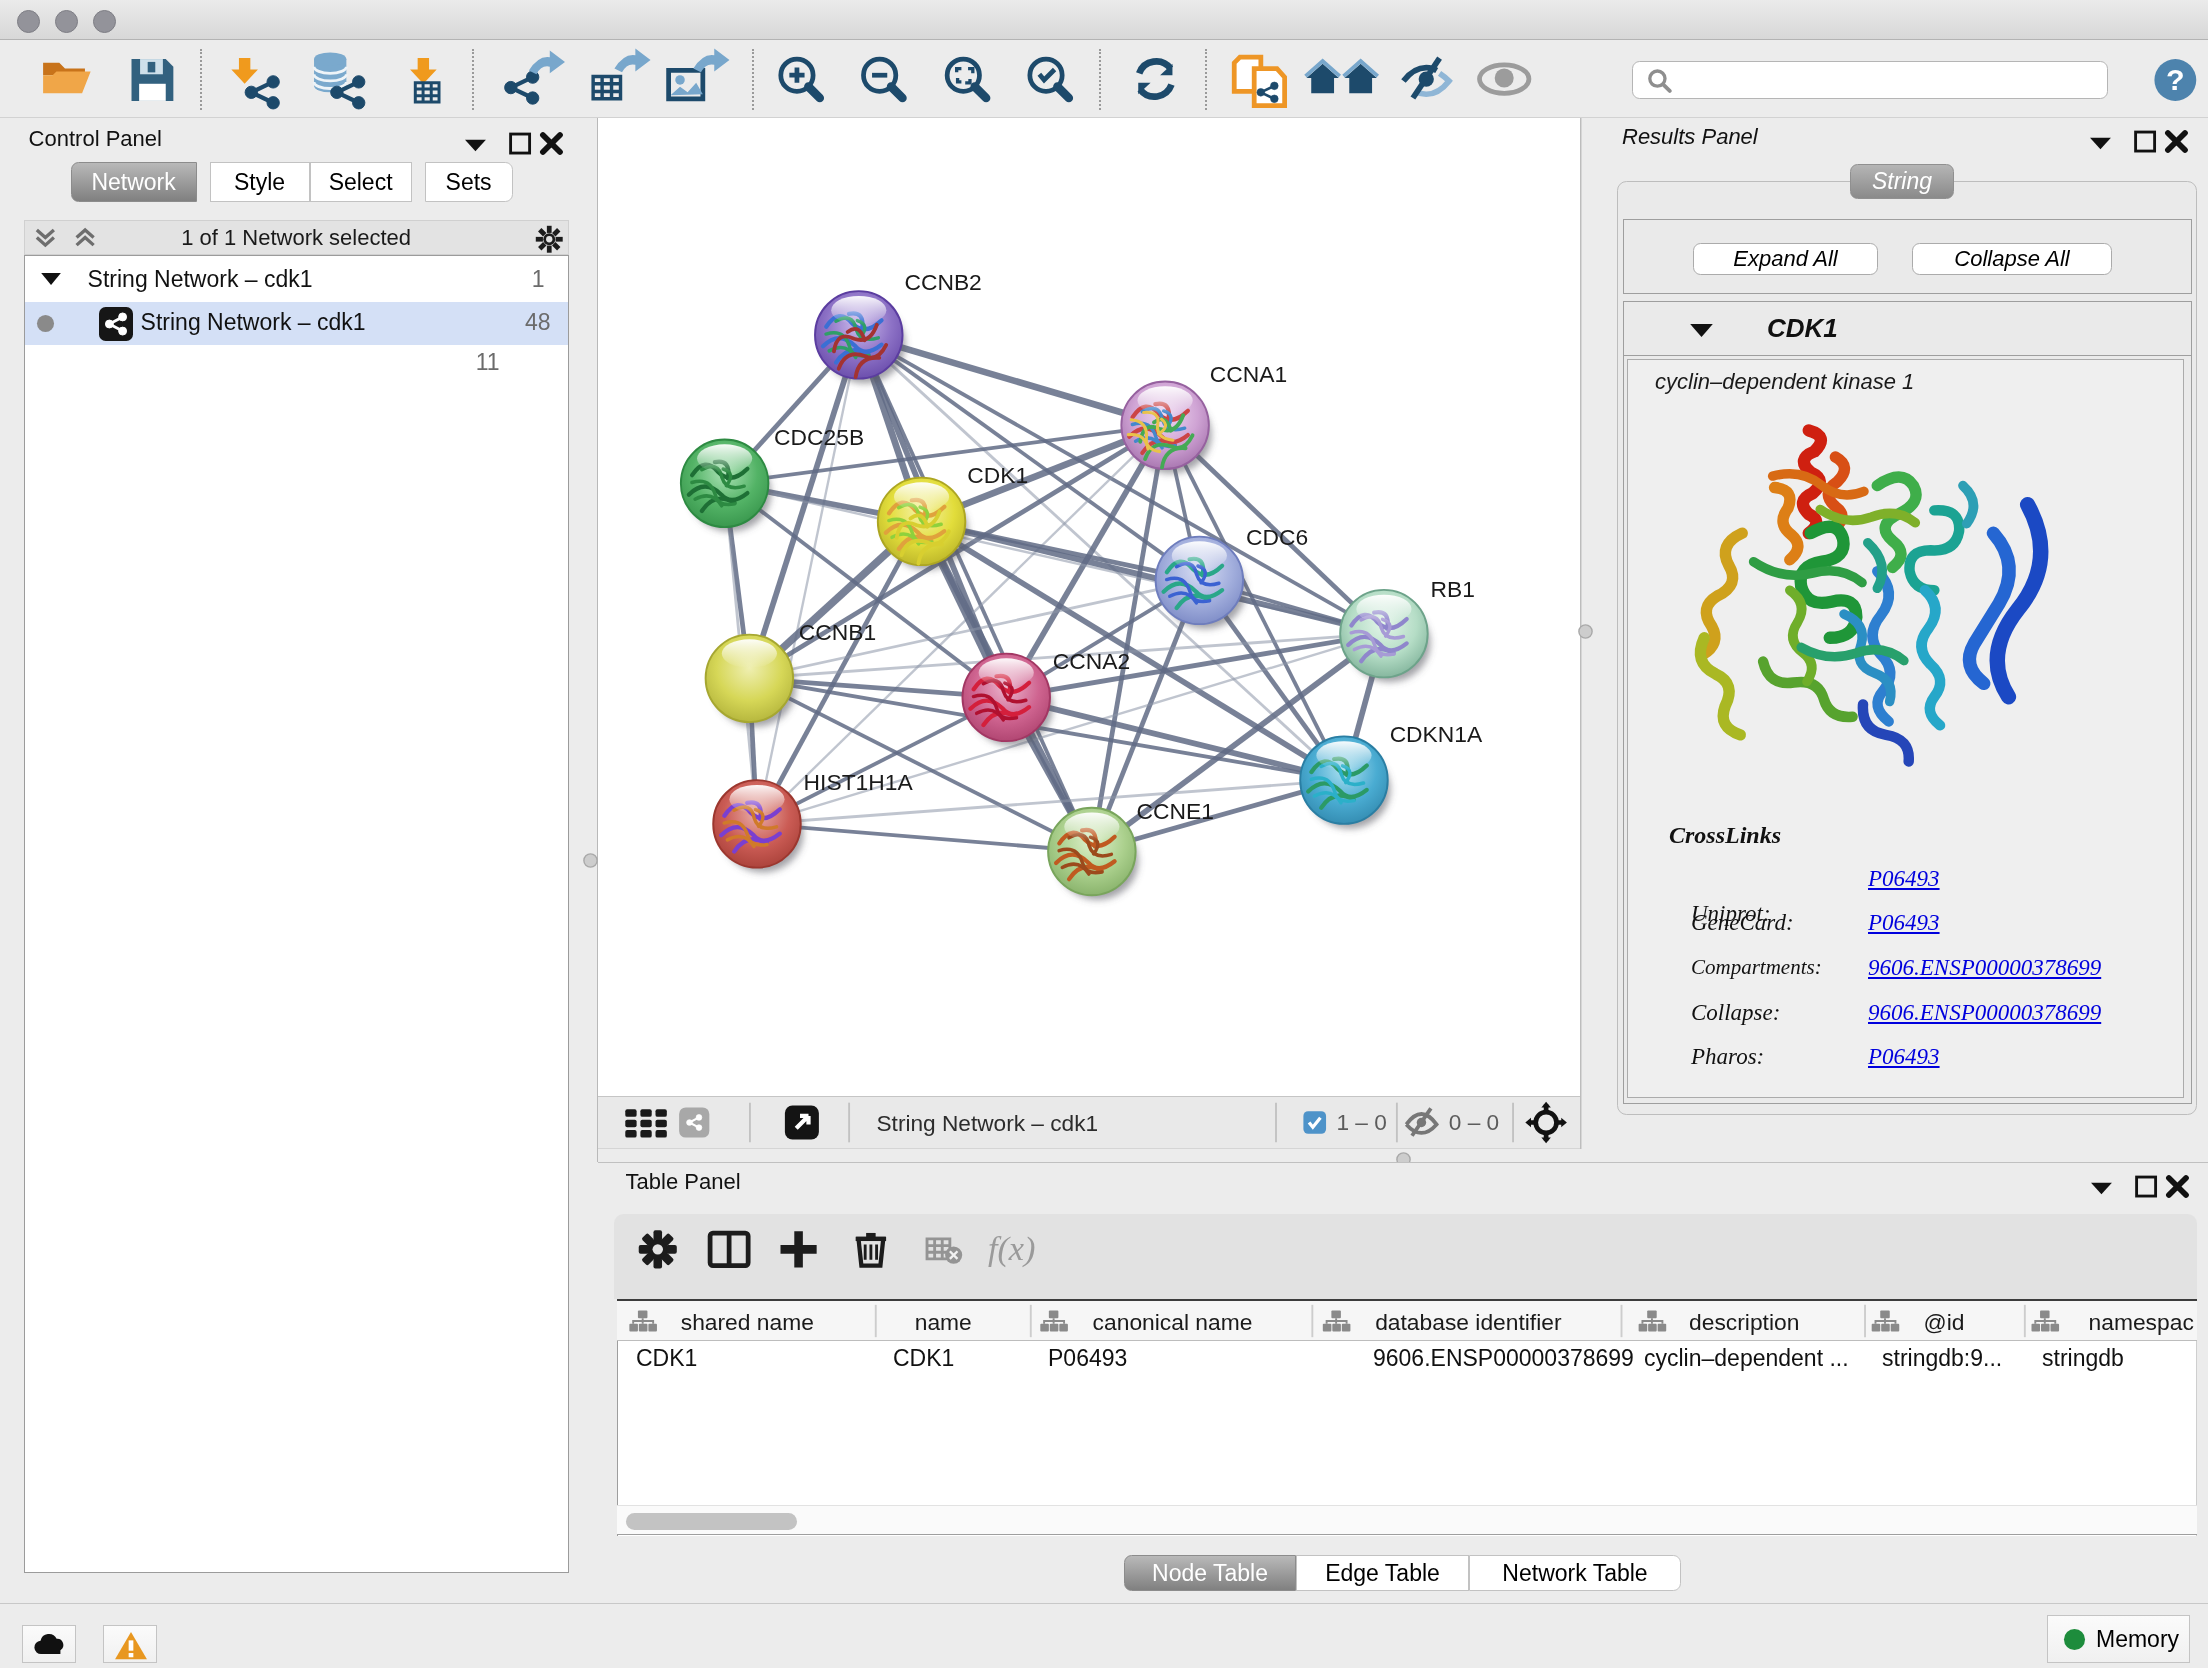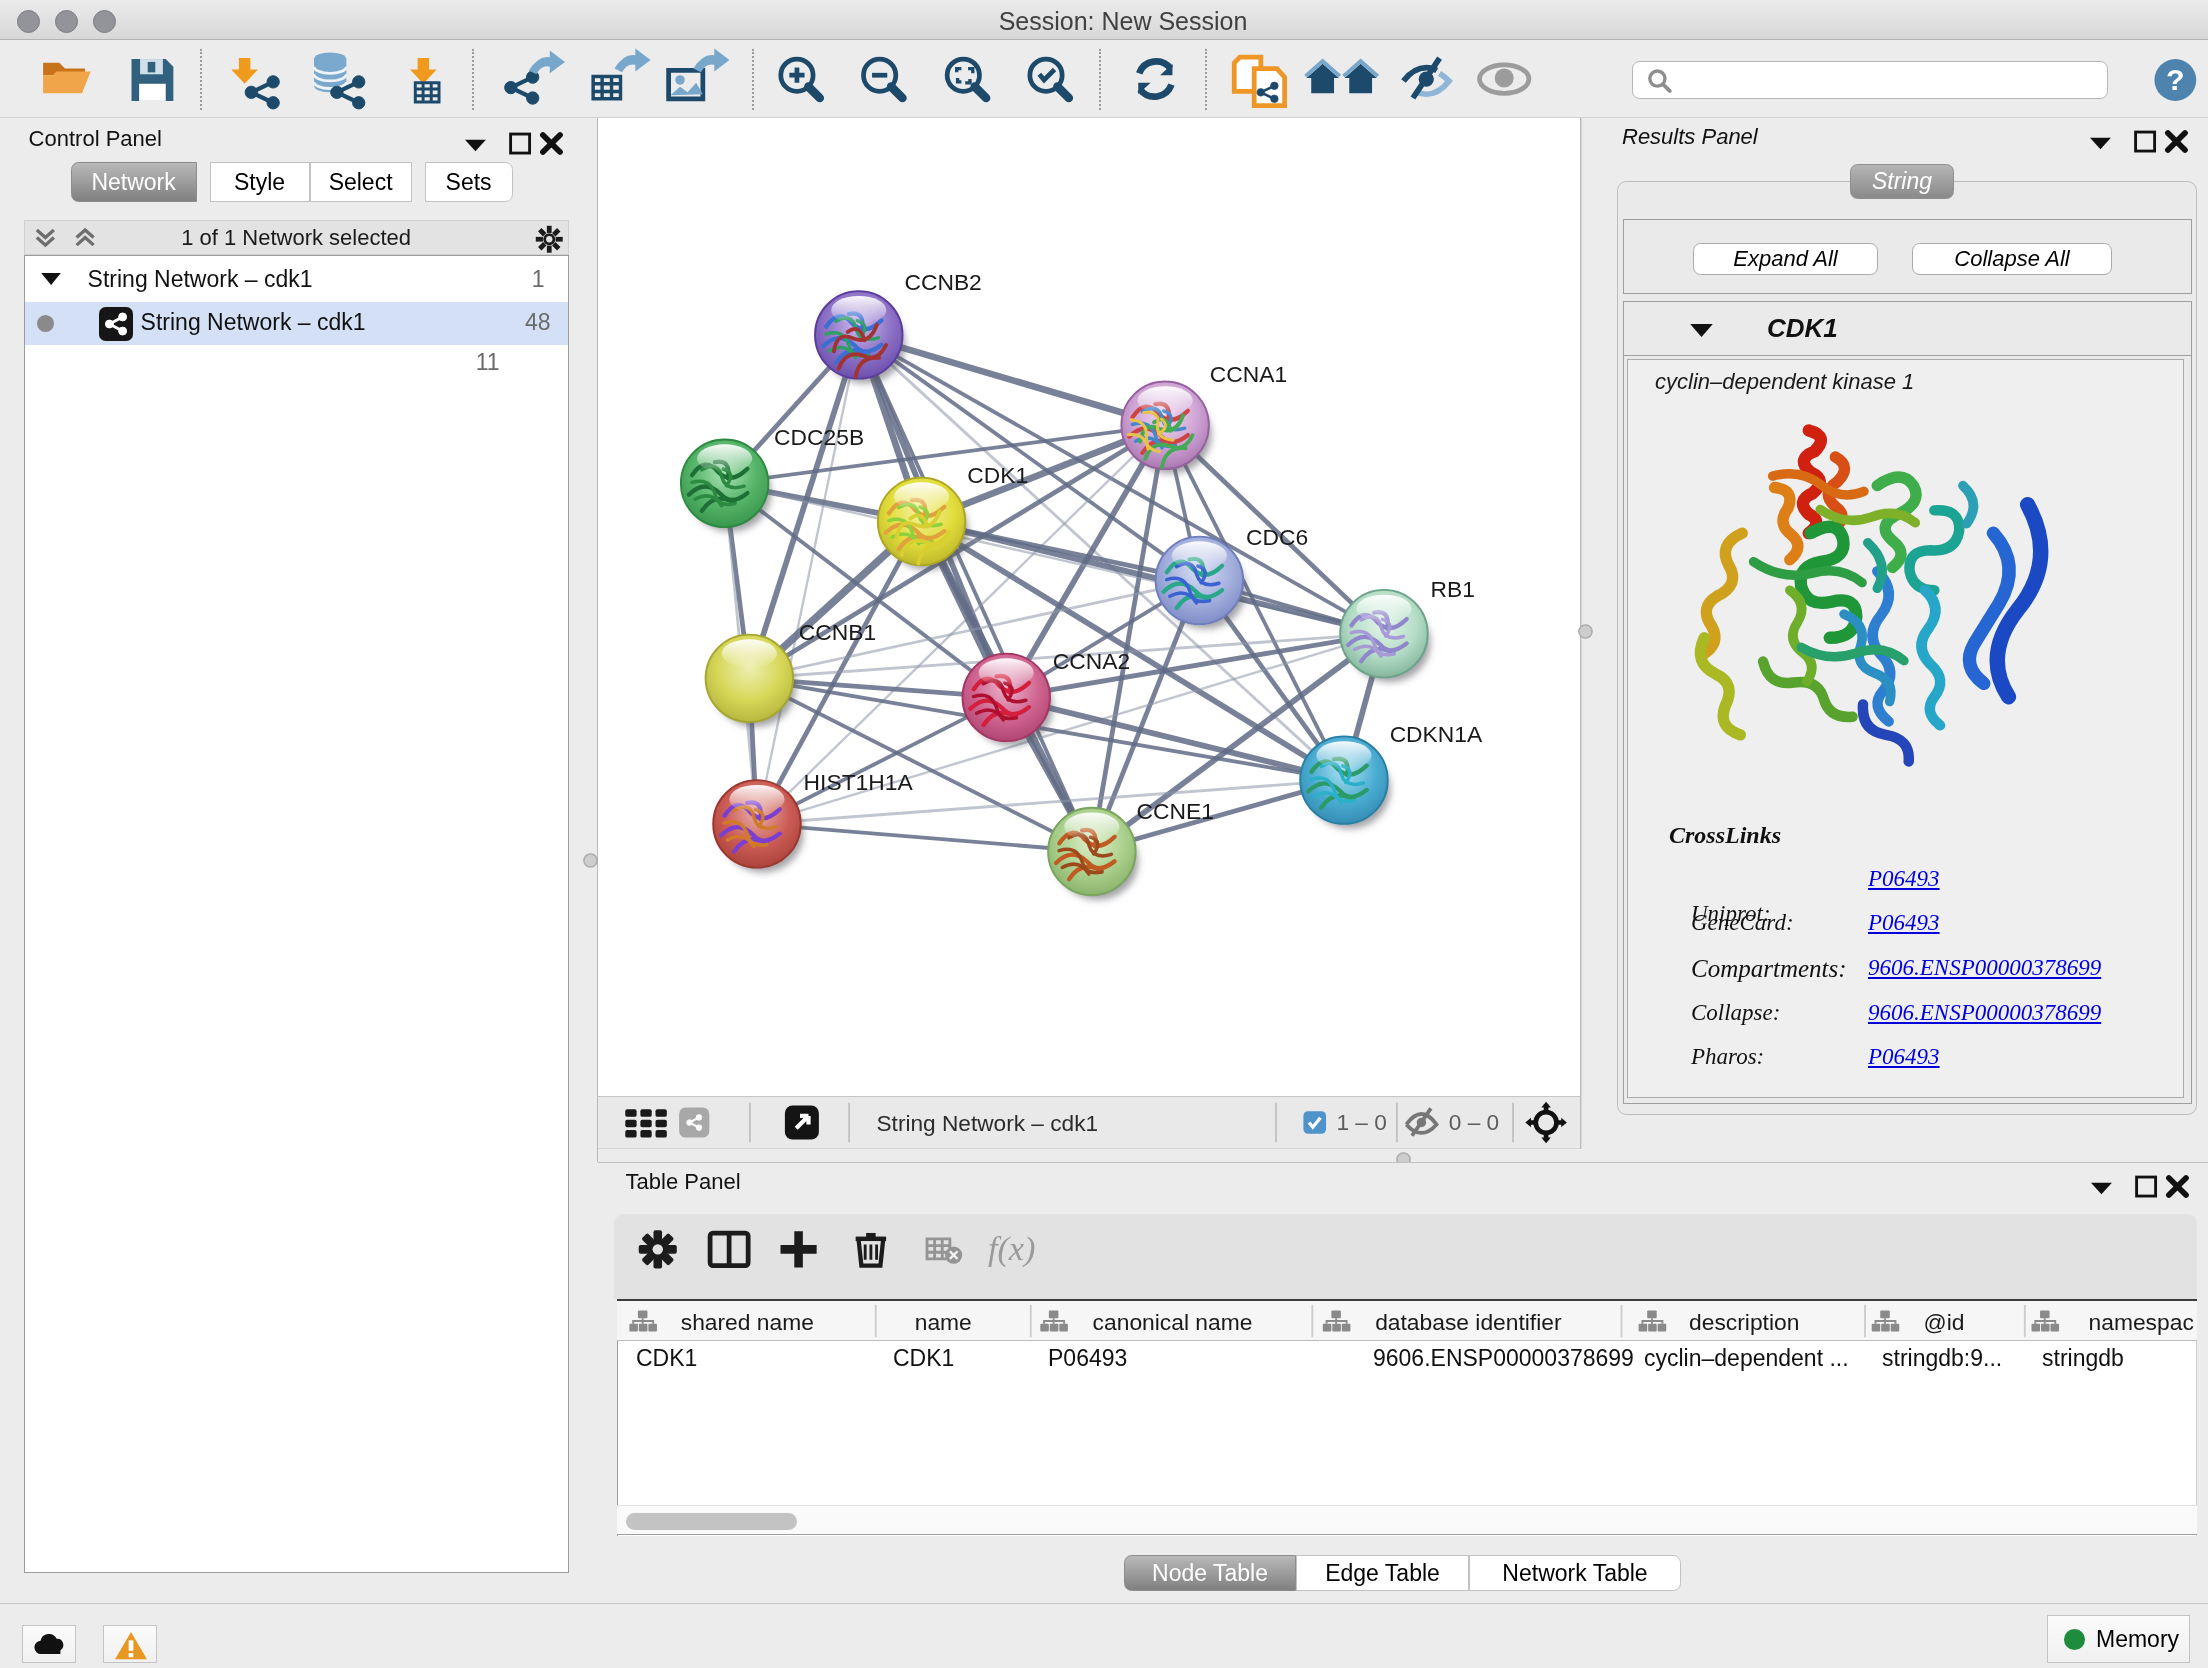--- a/index.html
+++ b/index.html
@@ -40,21 +40,20 @@
 #bottombar { left:0; top:1603px; width:2208px; height:66px; background:#ececec; border-top:1px solid #c8c8c8; }
 .btnbox { background:linear-gradient(#fbfbfb,#f0f0f0); border:1.9px solid #c4c4c4; }
 a.link { color:#0000dd; }
 </style>
 </head>
 <body>
 <div id="titlebar" class="abs">
   <div class="tl abs" style="left:17px;"></div>
   <div class="tl abs" style="left:55px;"></div>
   <div class="tl abs" style="left:93px;"></div>
-  <div id="title" class="abs">Session: New Session</div>
 </div>
 
 <div id="toolbar" class="abs">
 <svg class="abs" style="left:0;top:0" width="2208" height="77" viewBox="0 0 2322 81">
  <defs>
   <g id="share3">
           <circle cx="-13" cy="0" r="6.5"></circle>
           <circle cx="10" cy="-11" r="6.5"></circle>
           <circle cx="10" cy="11" r="6.5"></circle>
           <path d="M-13 0 L10 -11 M-13 0 L10 11" stroke-width="4.5" fill="none"></path>
@@ -511,21 +510,21 @@
     <path d="M110 150 q30 20 62 12 q30 -8 52 10" stroke="#2f9d44" stroke-width="10"></path>
     <path d="M160 240 q28 16 58 6 q28 -10 50 8" stroke="#28a06c" stroke-width="10"></path>
     <path d="M230 130 q24 22 10 48" stroke="#23a089" stroke-width="10"></path>
     <path d="M330 70 q20 18 4 40" stroke="#2d9fb5" stroke-width="10"></path>
   </svg>
   <div class="abs" style="left:87px;top:704px;font-size:24px;font-weight:bold;font-family:'Liberation Serif',serif;color:#111;">CrossLinks</div>
   <div class="abs" style="left:109px;top:748px;font-size:23px;font-family:'Liberation Serif',serif;color:#111;margin-top:35px;">Uniprot:</div>
   <div class="abs" style="left:286px;top:748px;font-size:23px;font-family:'Liberation Serif',serif;"><a class="link" style="text-decoration:underline;">P06493</a></div>
   <div class="abs" style="left:109px;top:792px;font-size:23px;font-family:'Liberation Serif',serif;color:#111;">GeneCard:</div>
   <div class="abs" style="left:286px;top:792px;font-size:23px;font-family:'Liberation Serif',serif;"><a class="link" style="text-decoration:underline;">P06493</a></div>
-  <div class="abs" style="left:109px;top:837px;font-size:25px;font-family:'Liberation Serif',serif;color:#111;">Compartments:</div>
+  <div class="abs" style="left:109px;top:837px;font-size:21px;font-family:'Liberation Serif',serif;color:#111;">Compartments:</div>
   <div class="abs" style="left:286px;top:837px;font-size:23px;font-family:'Liberation Serif',serif;"><a class="link" style="text-decoration:underline;">9606.ENSP00000378699</a></div>
   <div class="abs" style="left:109px;top:882px;font-size:23px;font-family:'Liberation Serif',serif;color:#111;">Collapse:</div>
   <div class="abs" style="left:286px;top:882px;font-size:23px;font-family:'Liberation Serif',serif;"><a class="link" style="text-decoration:underline;">9606.ENSP00000378699</a></div>
   <div class="abs" style="left:109px;top:926px;font-size:23px;font-family:'Liberation Serif',serif;color:#111;">Pharos:</div>
   <div class="abs" style="left:286px;top:926px;font-size:23px;font-family:'Liberation Serif',serif;"><a class="link" style="text-decoration:underline;">P06493</a></div>
 </div>
 <div id="netbar" class="abs">
  <svg class="abs" style="left:0;top:0" width="982" height="51" viewBox="0 0 1032 54">
   <g fill="#1a1a1a">
    <g transform="translate(25,13)">

